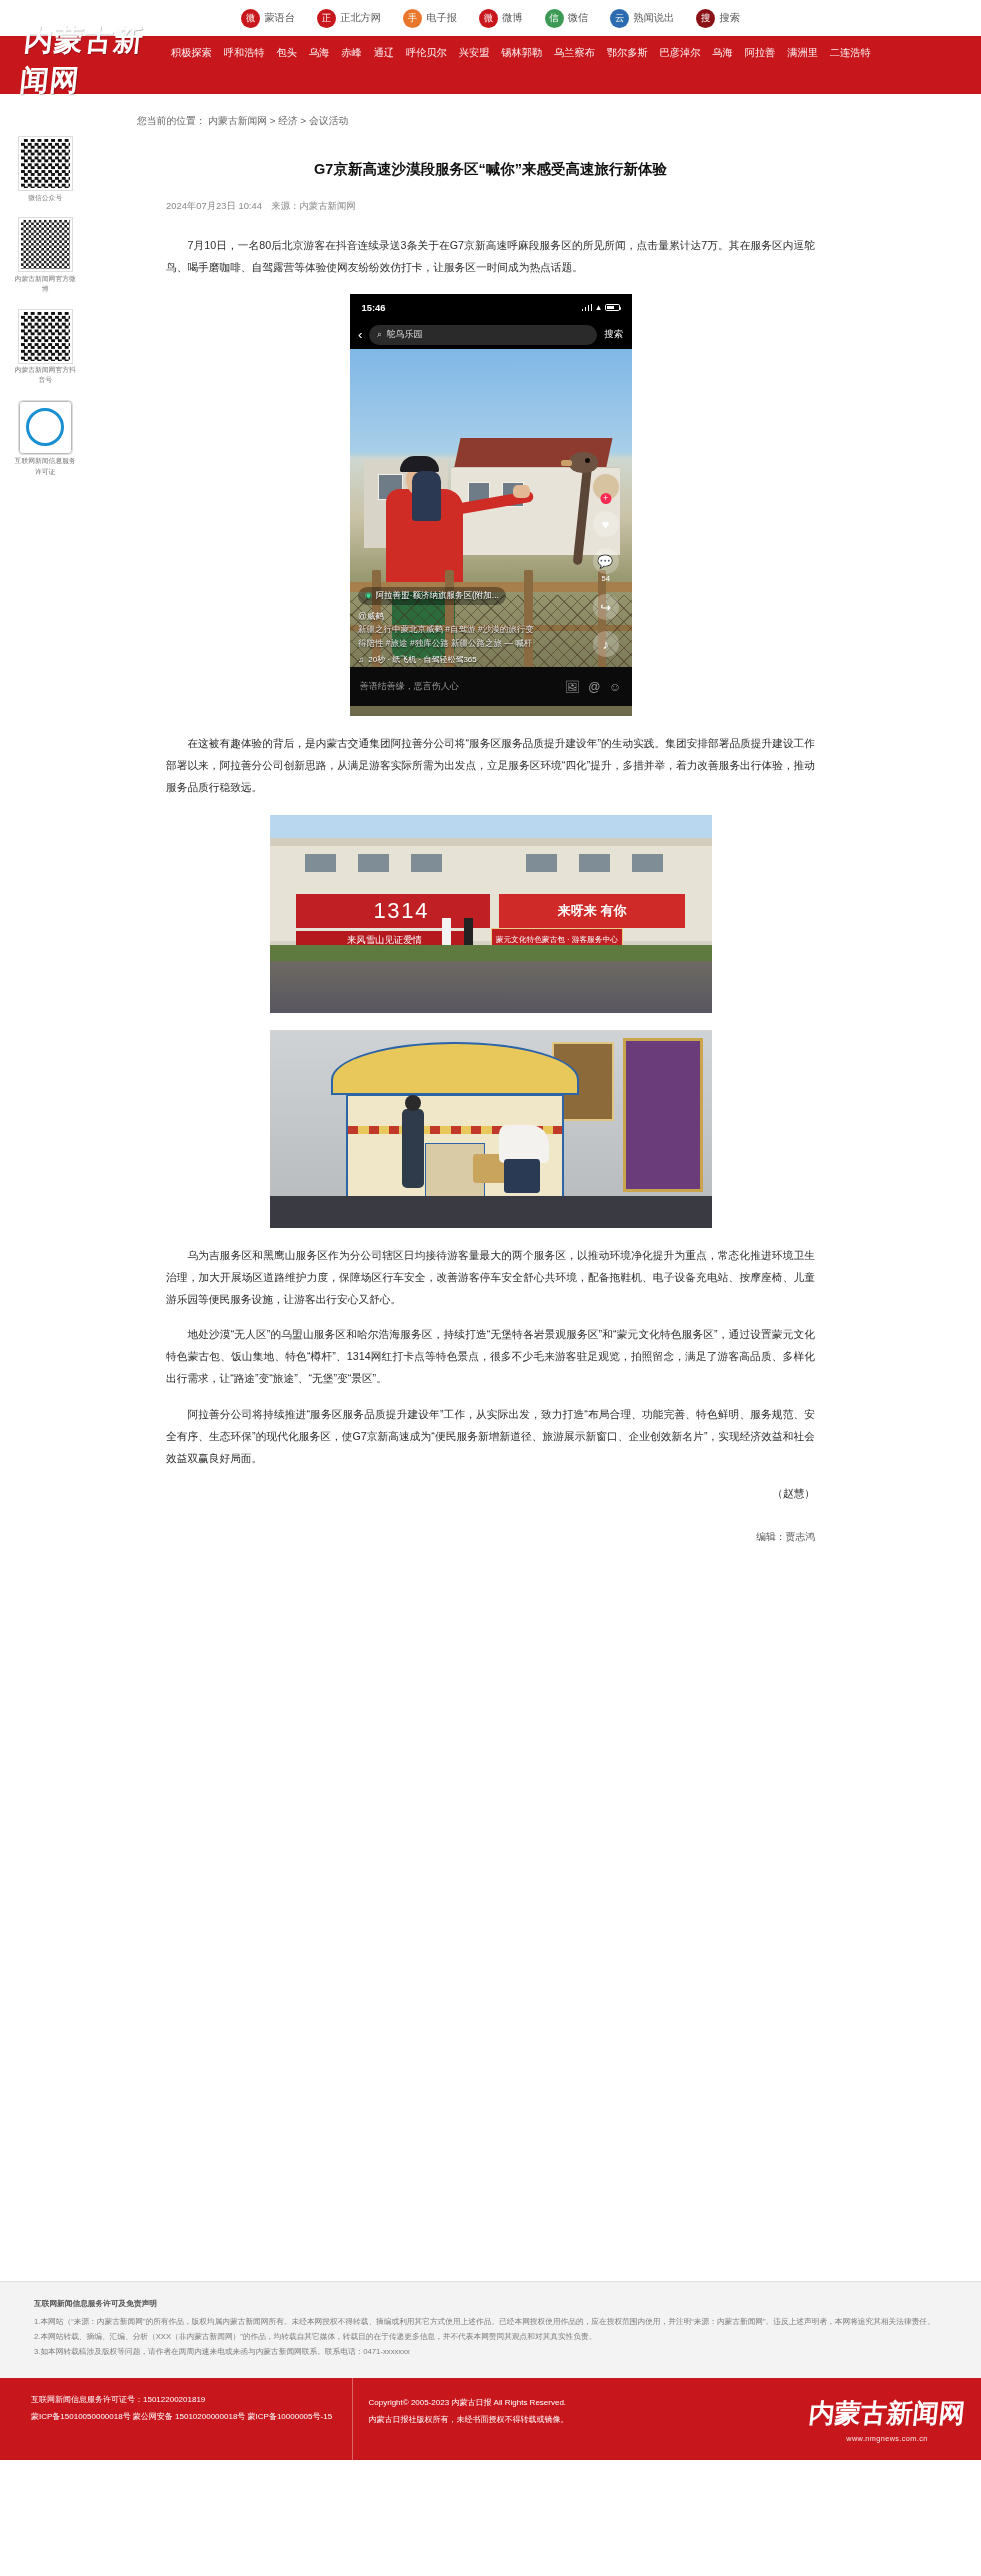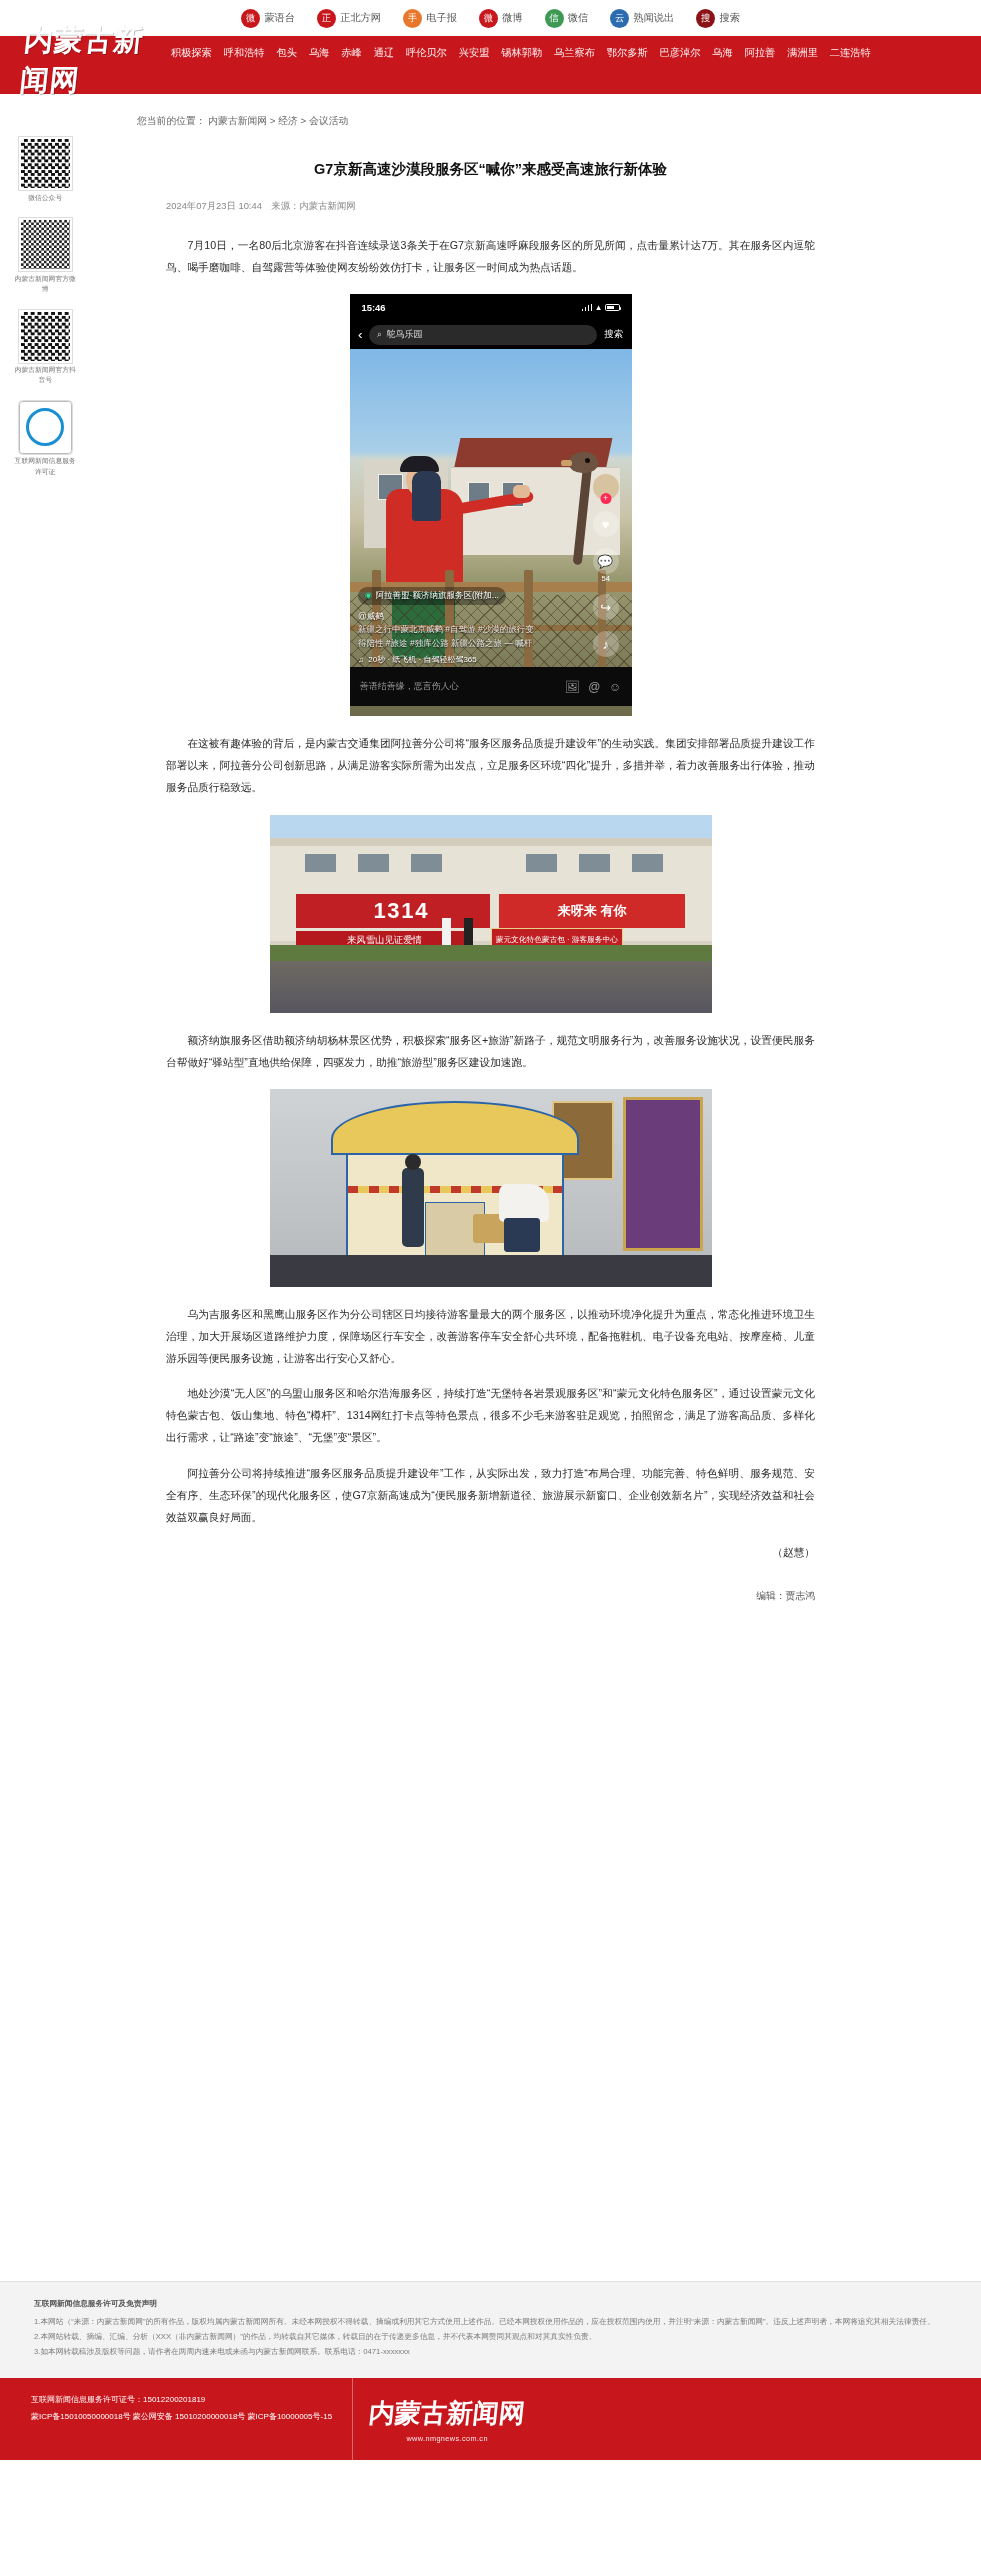--- a/index.html
+++ b/index.html
@@ -399,21 +399,21 @@
     background: #e6e2d6;
     border-top: 8.5px solid #d3cdbe;
   }
   .bld2-win { position: absolute; background: #7f8d97; }
   .banner1314 {
     position: absolute; left: 6%; top: 40%;
     width: 44%; height: 17%;
     background: #c01f24;
     color: #fff;
     display: flex; align-items: center; justify-content: center;
-    font-weight: bold; font-size: 22px;
+    font-weight: normal; font-size: 22px;
     letter-spacing: 1.7px;
     padding-left: 16px;
   }
   .banner-right {
     position: absolute; left: 52%; top: 40%;
     width: 42%; height: 17%;
     background: #cf2a28;
     color: #fff;
     display: flex; align-items: center; justify-content: center;
     font-size: 13px; font-weight: bold;
@@ -781,21 +781,20 @@
         <div class="banner-right">来呀来 有你</div>
         <div class="banner-low">来风雪山见证爱情</div>
         <div class="sign-red">蒙元文化特色蒙古包 · 游客服务中心</div>
         <div class="people2 pr1"></div>
         <div class="people2 pr2"></div>
         <div class="grass2"></div>
         <div class="ground2"></div>
       </div>
     </figure>
 
-    <p>额济纳旗服务区借助额济纳胡杨林景区优势，积极探索“服务区+旅游”新路子，规范文明服务行为，改善服务设施状况，设置便民服务台帮做好“驿站型”直地供给保障，四驱发力，助推“旅游型”服务区建设加速跑。</p>
 
     <figure>
       <div class="photo3">
         <div class="hall-wall"></div>
         <div class="purple-panel"></div>
         <div class="frame-pic"></div>
         <div class="yurt">
           <div class="yurt-roof"></div>
           <div class="yurt-body">
             <div class="yurt-deco"></div>
@@ -823,18 +822,22 @@
   <div>1.本网站（“来源：内蒙古新闻网”的所有作品，版权均属内蒙古新闻网所有。未经本网授权不得转载、摘编或利用其它方式使用上述作品。已经本网授权使用作品的，应在授权范围内使用，并注明“来源：内蒙古新闻网”。违反上述声明者，本网将追究其相关法律责任。</div>
   <div>2.本网站转载、摘编、汇编、分析（XXX（非内蒙古新闻网）”的作品，均转载自其它媒体，转载目的在于传递更多信息，并不代表本网赞同其观点和对其真实性负责。</div>
   <div>3.如本网转载稿涉及版权等问题，请作者在两周内速来电或来函与内蒙古新闻网联系。联系电话：0471-xxxxxxx</div>
 </div>
 
 <div class="foot-red">
   <div class="foot-left">
     <div>互联网新闻信息服务许可证号：15012200201819</div>
     <div>蒙ICP备15010050000018号 蒙公网安备 15010200000018号 蒙ICP备10000005号-15</div>
   </div>
+  <div class="foot-mid">
+    <div>Copyright© 2005-2023 内蒙古日报 All Rights Reserved.</div>
+    <div>内蒙古日报社版权所有，未经书面授权不得转载或镜像。</div>
+  </div>
   <div class="foot-logo">
     <span class="fl-cn">内蒙古新闻网</span>
     <span class="fl-en">www.nmgnews.com.cn</span>
   </div>
 </div>
 
 
 </body></html>

